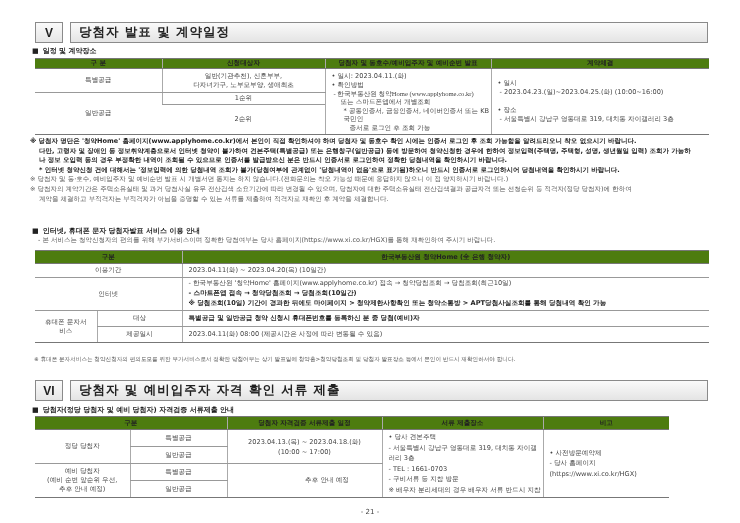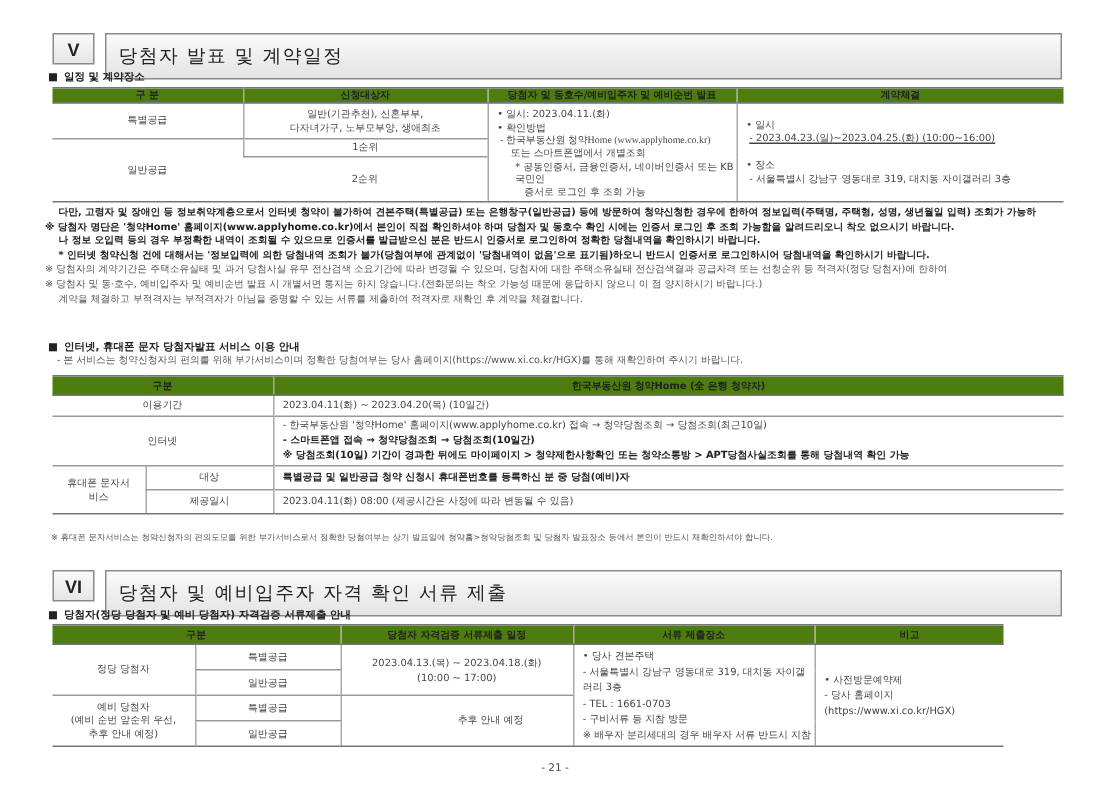--- a/index.html
+++ b/index.html
@@ -3,22 +3,22 @@
 <meta charset="utf-8">
 <style>
   * { box-sizing: border-box; margin: 0; padding: 0; }
   html, body { width: 740px; height: 523px; background: #ffffff; overflow: hidden; }
   body { font-family: "DejaVu Sans", sans-serif; color: #333; font-size: 7px; position: relative; }
 
   .sec-head { position: absolute; left: 35px; height: 21px; display: flex; }
   .sec-num { width: 28px; height: 21px; border: 1px solid #8a8a8a; background: linear-gradient(#fafafa,#e6e6e6);
     font-family: "Liberation Sans", sans-serif; font-weight: bold; font-size: 12px; color: #222;
     display: flex; align-items: center; justify-content: center; }
-  .sec-title { margin-left: 7px; width: 638px; height: 31px; border: 1px solid #8a8a8a;
-    background: linear-gradient(#fafafa,#e4e4e4); font-weight: normal; font-size: 12.5px; color: #222;
+  .sec-title { margin-left: 7px; width: 638px; height: 21px; border: 1px solid #8a8a8a;
+    background: linear-gradient(#fafafa,#e4e4e4); font-weight: bold; font-size: 12.5px; color: #222;
     padding-left: 8px; display: flex; align-items: center; letter-spacing: 1px; }
 
   .sub { position: absolute; left: 32px; font-weight: bold; font-size: 7px; color: #222; }
   .sub::before { content: "■"; margin-right: 4px; font-size: 7px; }
 
   table { position: absolute; border-collapse: collapse; font-size: 6.6px; color: #444; }
   th { background: #4d7c0f; font-weight: bold; color: #222; border-top: 1.5px solid #777; border-bottom: 1px solid #777;
        height: 10px; text-align: center; }
   td { border-bottom: 1px solid #999; vertical-align: middle; }
   th + th, td + td, td.vl { border-left: 1px solid #aaa; }
@@ -66,42 +66,42 @@
     <td rowspan="3" class="l" style="line-height:8.6px; padding-top:2px; border-bottom:1.5px solid #777;">
       <div>• 일시: 2023.04.11.(화)</div>
       <div>• 확인방법</div>
       <div style="padding-left:2px;font-family:Liberation Serif, serif;">- 한국부동산원 청약Home (www.applyhome.co.kr)</div>
       <div style="padding-left:9px;">또는 스마트폰앱에서 개별조회</div>
       <div style="padding-left:12px;">* 공동인증서, 금융인증서, 네이버인증서 또는 KB국민인</div>
       <div style="padding-left:18px;">증서로 로그인 후 조회 가능</div>
     </td>
     <td rowspan="3" class="l" style="line-height:9.5px; border-bottom:1.5px solid #777;">
       <div>• 일시</div>
-      <div style="padding-left:2px;text-decoration:underline;">- 2023.04.23.(일)~2023.04.25.(화) (10:00~16:00)</div>
+      <div style="padding-left:2px;">- 2023.04.23.(일)~2023.04.25.(화) (10:00~16:00)</div>
       <div style="margin-top:8px;">• 장소</div>
       <div style="padding-left:2px;">- 서울특별시 강남구 영동대로 319, 대치동 자이갤러리 3층</div>
     </td>
   </tr>
   <tr style="height:12px;">
     <td rowspan="2" class="c" style="border-bottom:1.5px solid #777;">일반공급</td>
     <td class="c">1순위</td>
   </tr>
   <tr style="height:30px;">
     <td class="c" style="border-bottom:1.5px solid #777;">2순위</td>
   </tr>
 </tbody>
   </table>
 
 <div class="note" style="top:137px;">
+  <p class="bd">※ 당첨자 명단은 '청약Home' 홈페이지(www.applyhome.co.kr)에서 본인이 직접 확인하셔야 하며 당첨자 및 동호수 확인 시에는 인증서 로그인 후 조회 가능함을 알려드리오니 착오 없으시기 바랍니다.</p>
   <p class="bd indent">다만, 고령자 및 장애인 등 정보취약계층으로서 인터넷 청약이 불가하여 견본주택(특별공급) 또는 은행창구(일반공급) 등에 방문하여 청약신청한 경우에 한하여 정보입력(주택명, 주택형, 성명, 생년월일 입력) 조회가 가능하</p>
-  <p class="bd">※ 당첨자 명단은 '청약Home' 홈페이지(www.applyhome.co.kr)에서 본인이 직접 확인하셔야 하며 당첨자 및 동호수 확인 시에는 인증서 로그인 후 조회 가능함을 알려드리오니 착오 없으시기 바랍니다.</p>
   <p class="bd indent">나 정보 오입력 등의 경우 부정확한 내역이 조회될 수 있으므로 인증서를 발급받으신 분은 반드시 인증서로 로그인하여 정확한 당첨내역을 확인하시기 바랍니다.</p>
   <p class="bd indent">* 인터넷 청약신청 건에 대해서는 '정보입력에 의한 당첨내역 조회가 불가(당첨여부에 관계없이 '당첨내역이 없음'으로 표기됨)하오니 반드시 인증서로 로그인하시어 당첨내역을 확인하시기 바랍니다.</p>
+  <p>※ 당첨자 및 동·호수, 예비입주자 및 예비순번 발표 시 개별서면 통지는 하지 않습니다.(전화문의는 착오 가능성 때문에 응답하지 않으니 이 점 양지하시기 바랍니다.)</p>
   <p>※ 당첨자의 계약기간은 주택소유실태 및 과거 당첨사실 유무 전산검색 소요기간에 따라 변경될 수 있으며, 당첨자에 대한 주택소유실태 전산검색결과 공급자격 또는 선청순위 등 적격자(정당 당첨자)에 한하여</p>
-  <p>※ 당첨자 및 동·호수, 예비입주자 및 예비순번 발표 시 개별서면 통지는 하지 않습니다.(전화문의는 착오 가능성 때문에 응답하지 않으니 이 점 양지하시기 바랍니다.)</p>
   <p class="indent">계약을 체결하고 부적격자는 부적격자가 아님을 증명할 수 있는 서류를 제출하여 적격자로 재확인 후 계약을 체결합니다.</p>
 </div>
 
 <div class="sub" style="top:226px;">인터넷, 휴대폰 문자 당첨자발표 서비스 이용 안내</div>
 <div class="note" style="top:236px; left:38px;">- 본 서비스는 청약신청자의 편의를 위해 부가서비스이며 정확한 당첨여부는 당사 홈페이지(https://www.xi.co.kr/HGX)를 통해 재확인하여 주시기 바랍니다.</div>
 
 <table style="left:35px; top:250px; width:674px;">
   <colgroup>
       <col style="width:62px">
       <col style="width:85px">

